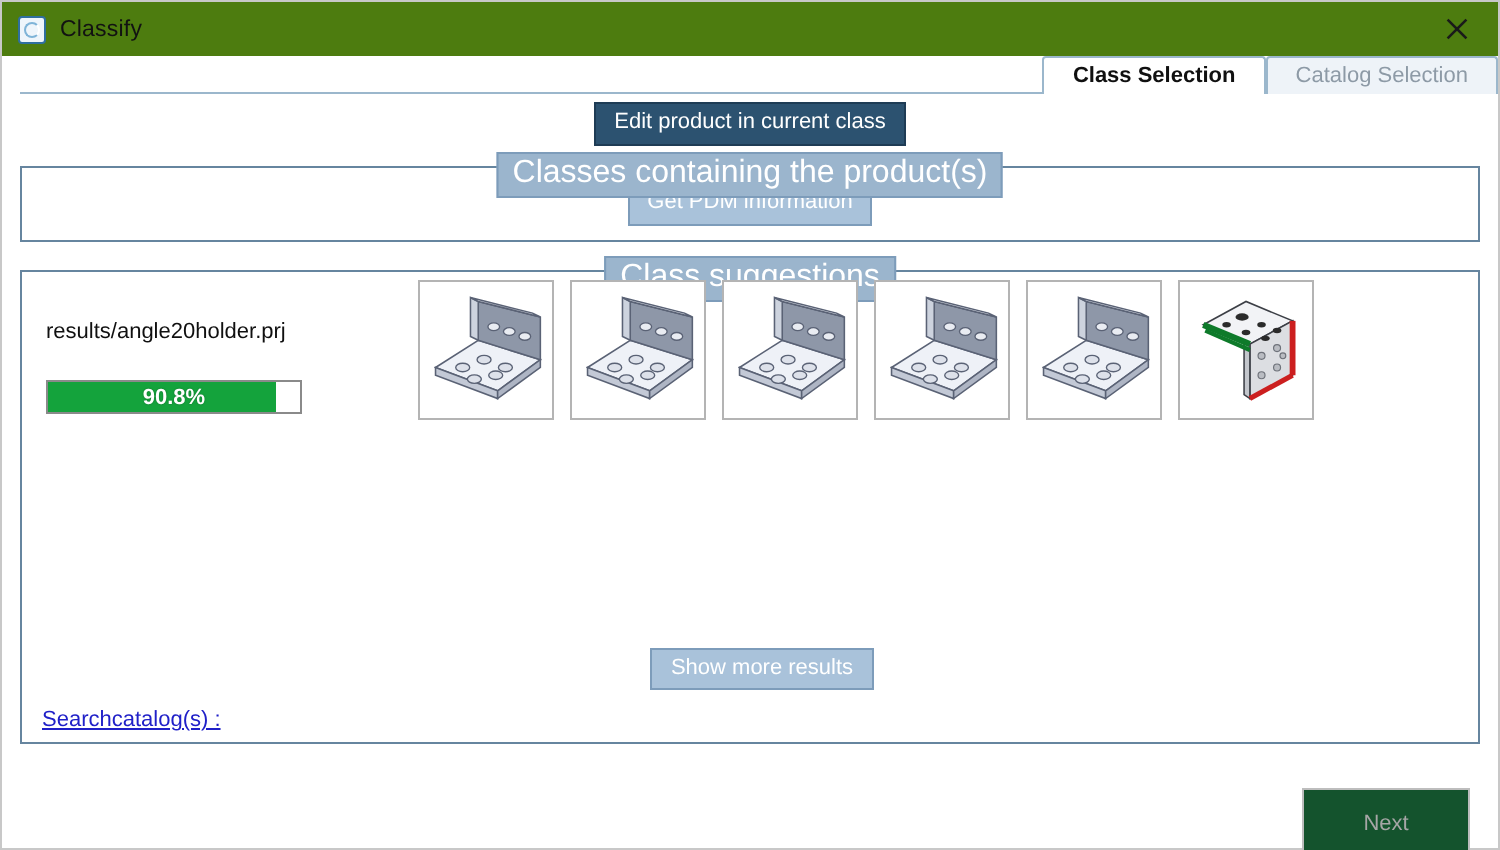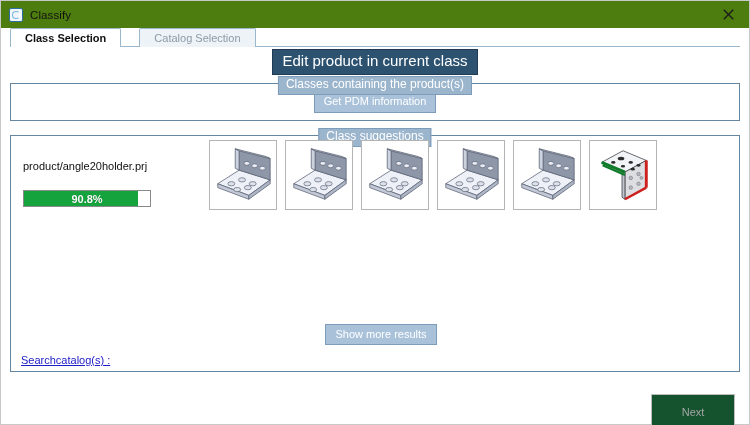--- a/index.html
+++ b/index.html
@@ -55,20 +55,21 @@
     color:#1a1a1a;font-size:14px;line-height:1;
     cursor:pointer;user-select:none;
   }
   
   .tabstrip{
     flex:0 0 19px;height:19px;
     display:flex;align-items:flex-end;
     padding-left:9px;
     position:relative;
     box-sizing:border-box;
+    justify-content:flex-end;
   }
   .tabstrip::after{
     content:"";position:absolute;left:9px;right:9px;bottom:0;height:1px;
     background:#9bb7cc;
   }
   .tab{
     height:19px;
     display:flex;align-items:center;justify-content:center;
     padding:0 14px;
     box-sizing:border-box;
@@ -86,41 +87,41 @@
     z-index:3;
     border-top-left-radius:2px;border-top-right-radius:2px;
   }
   .tab.active::after{
     content:"";position:absolute;left:0;right:0;bottom:-1px;height:2px;background:#ffffff;
   }
   .tab.inactive{
     background:#eef3f8;
     color:#8d9aa6;
     z-index:1;
-    margin-left:18px;
+    margin-left:0;
     border-top-left-radius:2px;border-top-right-radius:2px;
   }
   
   .content{
     flex:1 1 auto;
     position:relative;
     padding:0 9px;
     box-sizing:border-box;
     background:#ffffff;
     display:flex;flex-direction:column;
   }
   .topbar{
     height:30px;flex:0 0 30px;
     display:flex;align-items:center;justify-content:center;
   }
   .btn-primary{
     background:#2c5270;
     color:#ffffff;
     border:1px solid #1e3c55;
-    font-size:15px;
+    font-size:11px;
     padding:3px 9px 4px;
     cursor:pointer;
     line-height:1.1;
     white-space:nowrap;
   }
   .btn-soft{
     background:#a9c2da;
     color:#ffffff;
     border:1px solid #7d9cba;
     font-size:11px;
@@ -135,21 +136,21 @@
     position:relative;
     box-sizing:border-box;
     background:#ffffff;
   }
   .group-title{
     position:absolute;
     top:-8px;left:50%;transform:translateX(-50%);
     background:#9bb5cd;
     color:#ffffff;
     border:1px solid #7d9cba;
-    font-size:12px;
+    font-size:16px;
     padding:1px 7px 2px;
     white-space:nowrap;
     line-height:1.15;
   }
   .group-pdm{
     flex:0 0 38px;height:38px;
     margin-top:6px;
     display:flex;align-items:center;justify-content:center;
   }
   .group-suggest{
@@ -271,21 +272,21 @@
       <div class="group-title">Classes containing the product(s)</div>
       <button class="btn-soft">Get PDM information</button>
     </div>
 
     <div class="group group-suggest">
       <div class="group-title">Class suggestions</div>
 
       <div class="suggest-inner">
 
         <div class="left-col">
-          <div class="filename">product/angle20holder.prj</div>
+          <div class="filename">results/angle20holder.prj</div>
           <div class="progress">
             <div class="progress-fill" id="pfill" style="width: 90.8%; background: rgb(20, 163, 60);"></div>
             <div class="progress-text">90.8%</div>
           </div>
         </div>
 
         <div class="thumbs">
 
           <div class="thumb">
             <svg viewBox="0 0 68 70" aria-hidden="true">

